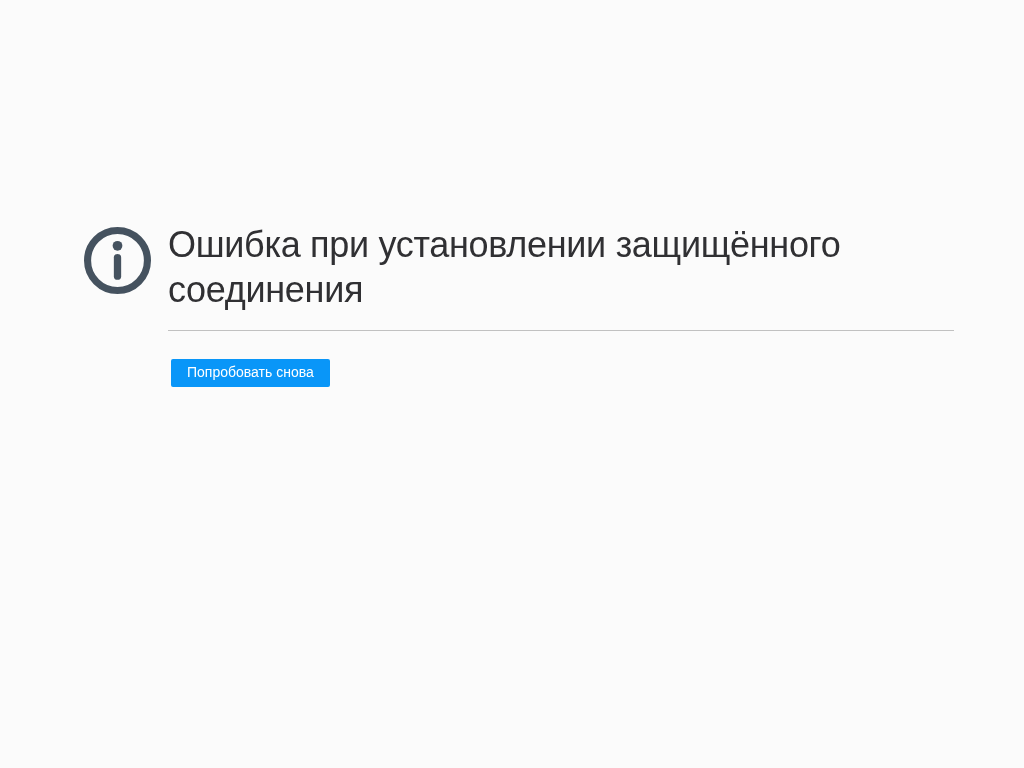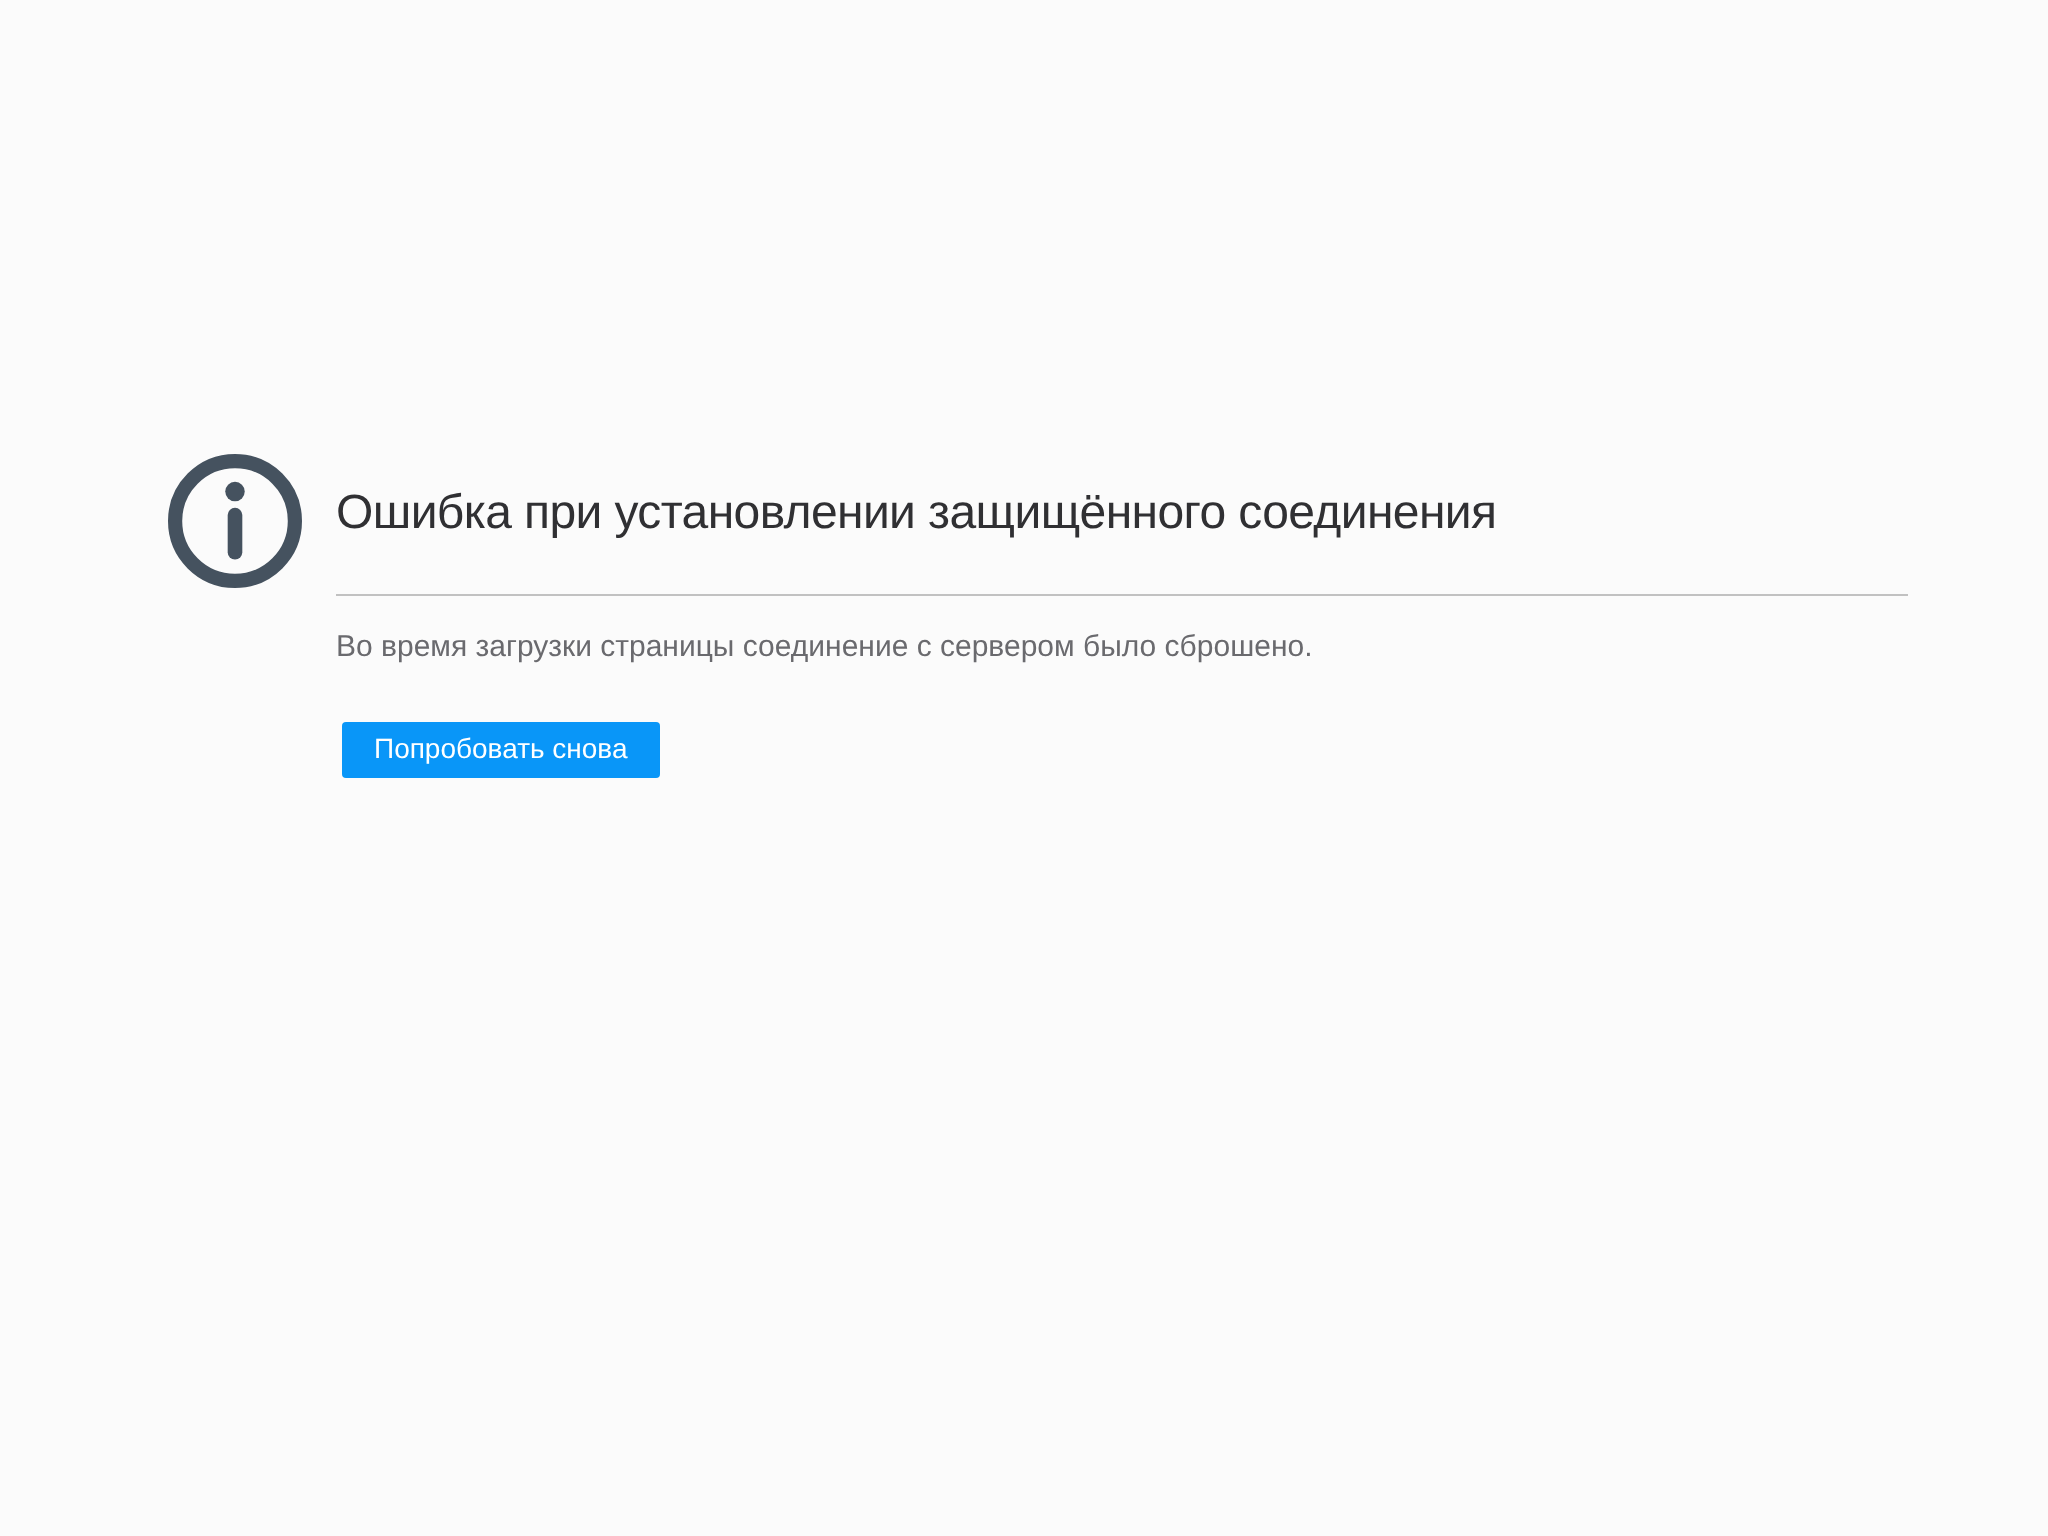--- a/index.html
+++ b/index.html
@@ -38,27 +38,26 @@
   .icon-col svg {
     display: block;
     width: 67px;
     height: 67px;
   }
   .content-col {
     width: 786px;
     flex: 0 0 786px;
   }
   h1.error-title {
-    font-size: 24px;
+    font-size: 36px;
     line-height: 45px;
     font-weight: 400;
     letter-spacing: -0.3px;
     color: var(--title-color);
     max-width: 760px;
-    margin-top: 12px;
   }
   .divider {
     border: none;
     border-top: 1px solid var(--divider-color);
     margin-top: 18px;
     width: 100%;
   }
   .error-description {
     margin-top: 16px;
     font-size: 15px;
@@ -105,16 +104,15 @@
       <svg viewBox="0 0 66 66" xmlns="http://www.w3.org/2000/svg" aria-hidden="true">
         <circle cx="33" cy="33" r="29.5" fill="none" stroke="#45525f" stroke-width="7"></circle>
         <circle cx="33" cy="18.5" r="4.8" fill="#45525f"></circle>
         <rect x="29.4" y="26.5" width="7.2" height="25.5" rx="3.6" fill="#45525f"></rect>
       </svg>
     </span>
   </div>
   <div class="content-col">
     <h1 class="error-title">Ошибка при установлении защищённого соединения</h1>
     <hr class="divider">
-    <p class="error-description">Во время загрузки страницы соединение с сервером было сброшено.</p>
     <button class="retry-button">Попробовать снова</button>
   </div>
 </div>
 
 </body></html>

